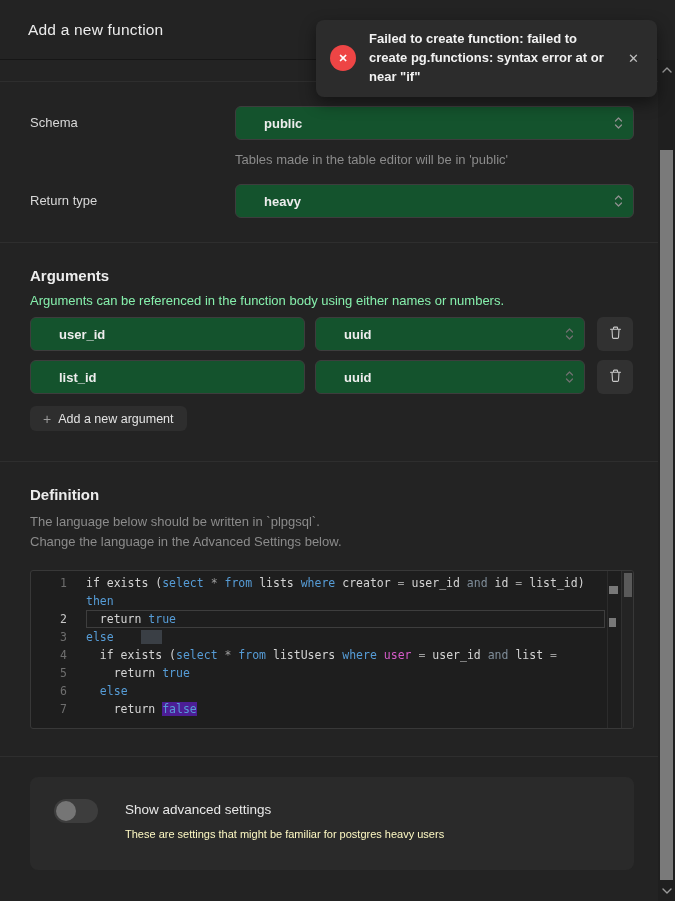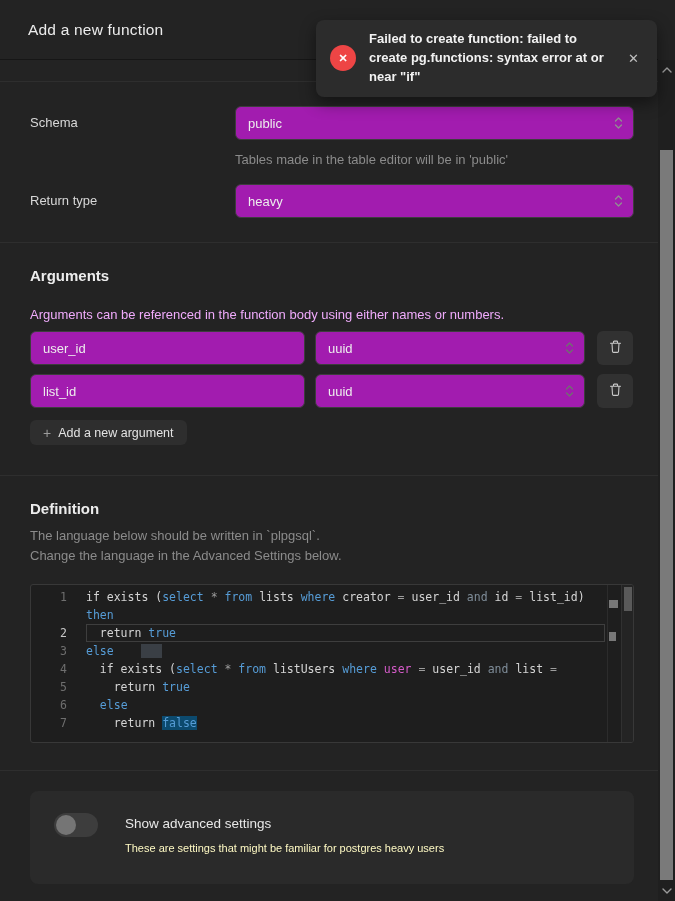--- a/index.html
+++ b/index.html
@@ -18,30 +18,30 @@
   .header h1 { font-size:15.5px; font-weight:400; color:#ececec; letter-spacing:.2px; }
   .topstrip { height:22px; border-bottom:1px solid #2e2e2e; }
 
   section { padding:24px 24px 24px 30px; border-bottom:1px solid #2e2e2e; }
 
   
   .form-row { display:flex; align-items:flex-start; }
   .form-label { width:205px; padding-top:9px; font-size:13px; color:#d8d8d8; }
   .form-ctl { flex:1; }
   .select, .text-input {
-    width:100%; height:34px; background:#a21caf; border:1px solid #3d3d3d;
-    border-radius:6px; display:flex; align-items:center; padding:0 12px;
-    font-size:13px; color:#ededed; position:relative;
+    width:100%; height:34px; background:#14532d; border:1px solid #3d3d3d;
+    border-radius:6px; display:flex; align-items:center; padding:0 28px;
+    font-size:13px; color:#ededed; position:relative;font-weight:bold;
   }
   .select .chev { position:absolute; right:10px; top:50%; transform:translateY(-50%); display:flex; }
   .help { font-size:13px; color:#8b8b8b; margin-top:12px; }
   .row-gap { margin-top:17px; }
 
   h2.sec-title { font-size:15px; font-weight:700; color:#ececec; }
-  .sec-desc { font-size:13px; color:#f0abfc; margin-top:23px; }
+  .sec-desc { font-size:13px; color:#86efac; margin-top:9px; }
 
   
   .arg-row { display:flex; align-items:center; margin-top:9px; }
   .arg-row:first-of-type { margin-top:20px; }
   .arg-name { flex:0 0 275px; }
   .arg-type { flex:0 0 270px; margin-left:10px; }
   .icon-btn {
     width:36px; height:34px; margin-left:12px; background:#313131; border:none;
     border-radius:6px; display:flex; align-items:center; justify-content:center; cursor:pointer;
   }
@@ -64,21 +64,21 @@
   .gut { flex:0 0 36px; text-align:right; color:#6e6e6e; }
   .crow.active .gut { color:#c8c8c8; }
   .codeline { flex:1; margin-left:19px; margin-right:28px; white-space:pre; color:#d4d4d4; }
   .crow.active .codeline { box-shadow:inset 0 0 0 1px #3e3e3e; }
   .t-d { color:#d4d4d4; }
   .t-k { color:#569cd6; }
   .t-o { color:#9d9d9d; }
   .t-a { color:#7e8c98; }
   .t-m { color:#d45bc8; }
   .t-g { background:#3a3f45; }
-  .t-h { background:#0c4a6e; color:#569cd6; }
+  .t-h { background:#4c1d95; color:#569cd6; }
   .minimap { position:absolute; top:0; bottom:0; right:12px; width:14px; border-left:1px solid #2c2c2c; }
   .mm-b1 { position:absolute; top:15px; left:1px; width:9px; height:8px; background:#787878; }
   .mm-b2 { position:absolute; top:47px; left:1px; width:7px; height:9px; background:#787878; }
   .ed-scroll { position:absolute; top:0; bottom:0; right:0; width:12px; background:#242424; border-left:1px solid #313131; }
   .ed-thumb { position:absolute; top:2px; left:2px; width:8px; height:24px; background:#5a5a5a; }
 
   
   .adv-section { border-bottom:none; padding-top:20px; }
   .adv-card { background:#2a2a2a; border-radius:8px; padding:22px 24px 30px 24px; display:flex; }
   .toggle { width:44px; height:24px; border-radius:12px; background:#3d3d3d; position:relative; flex:0 0 44px; cursor:pointer; }

